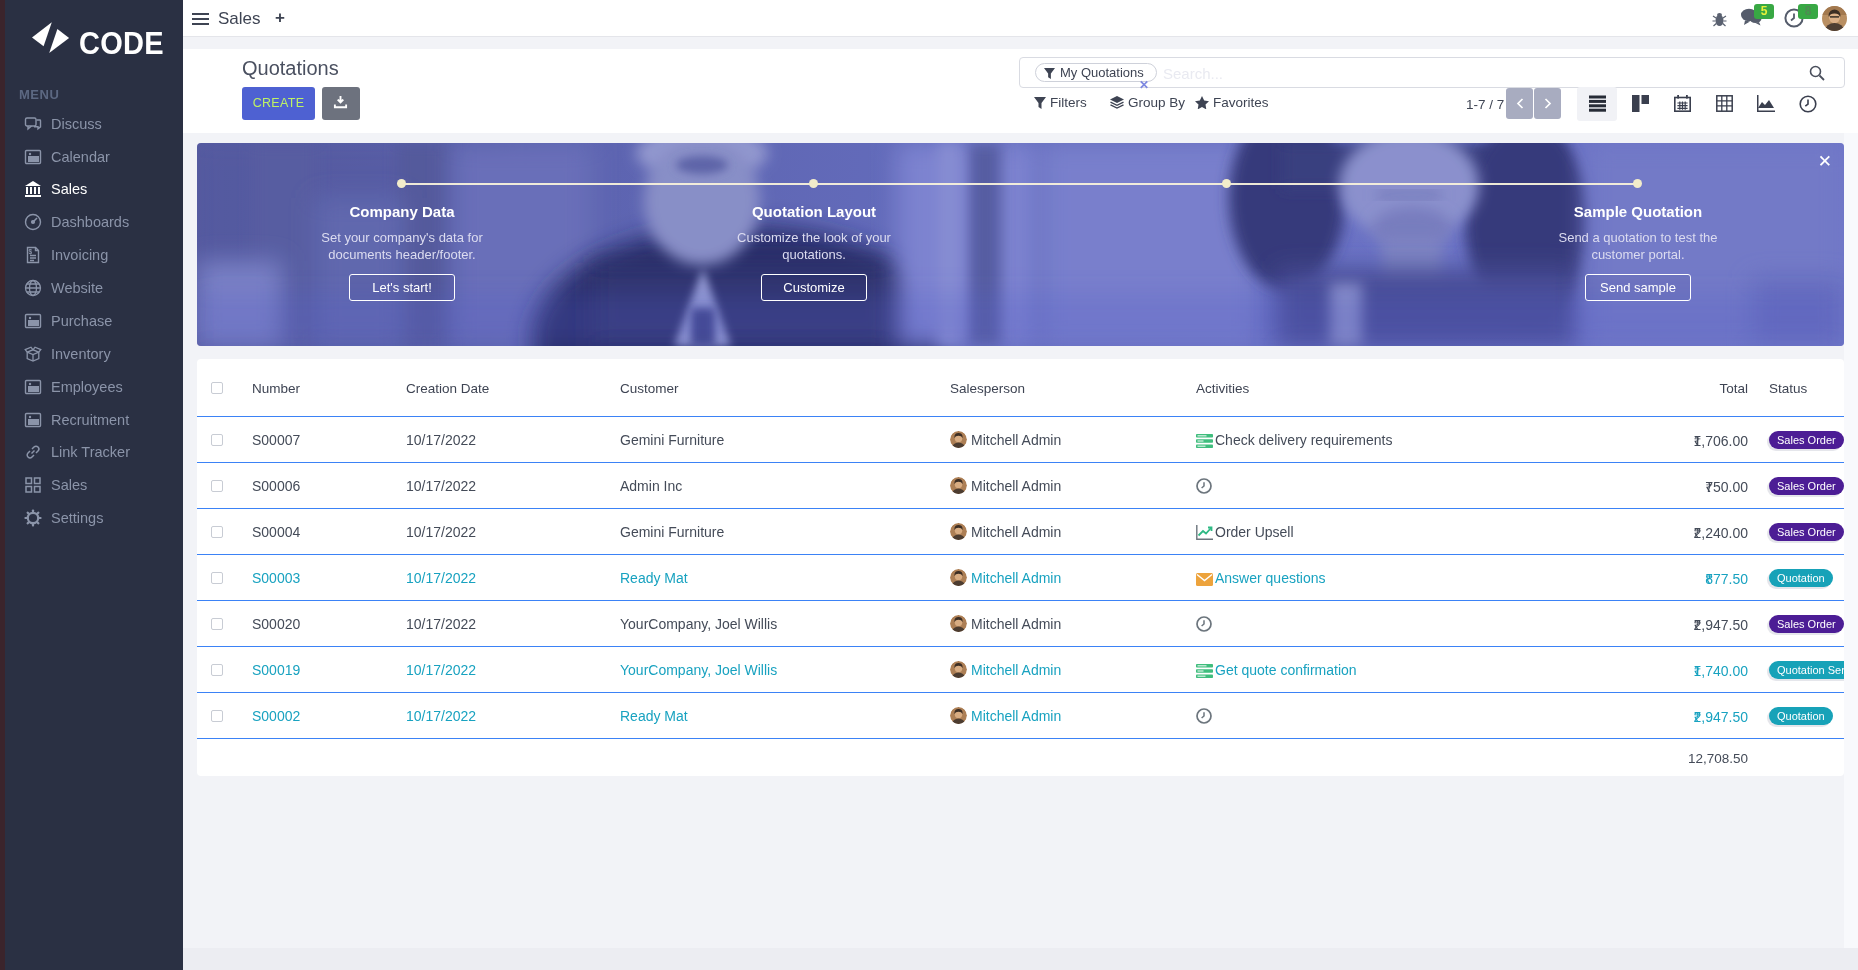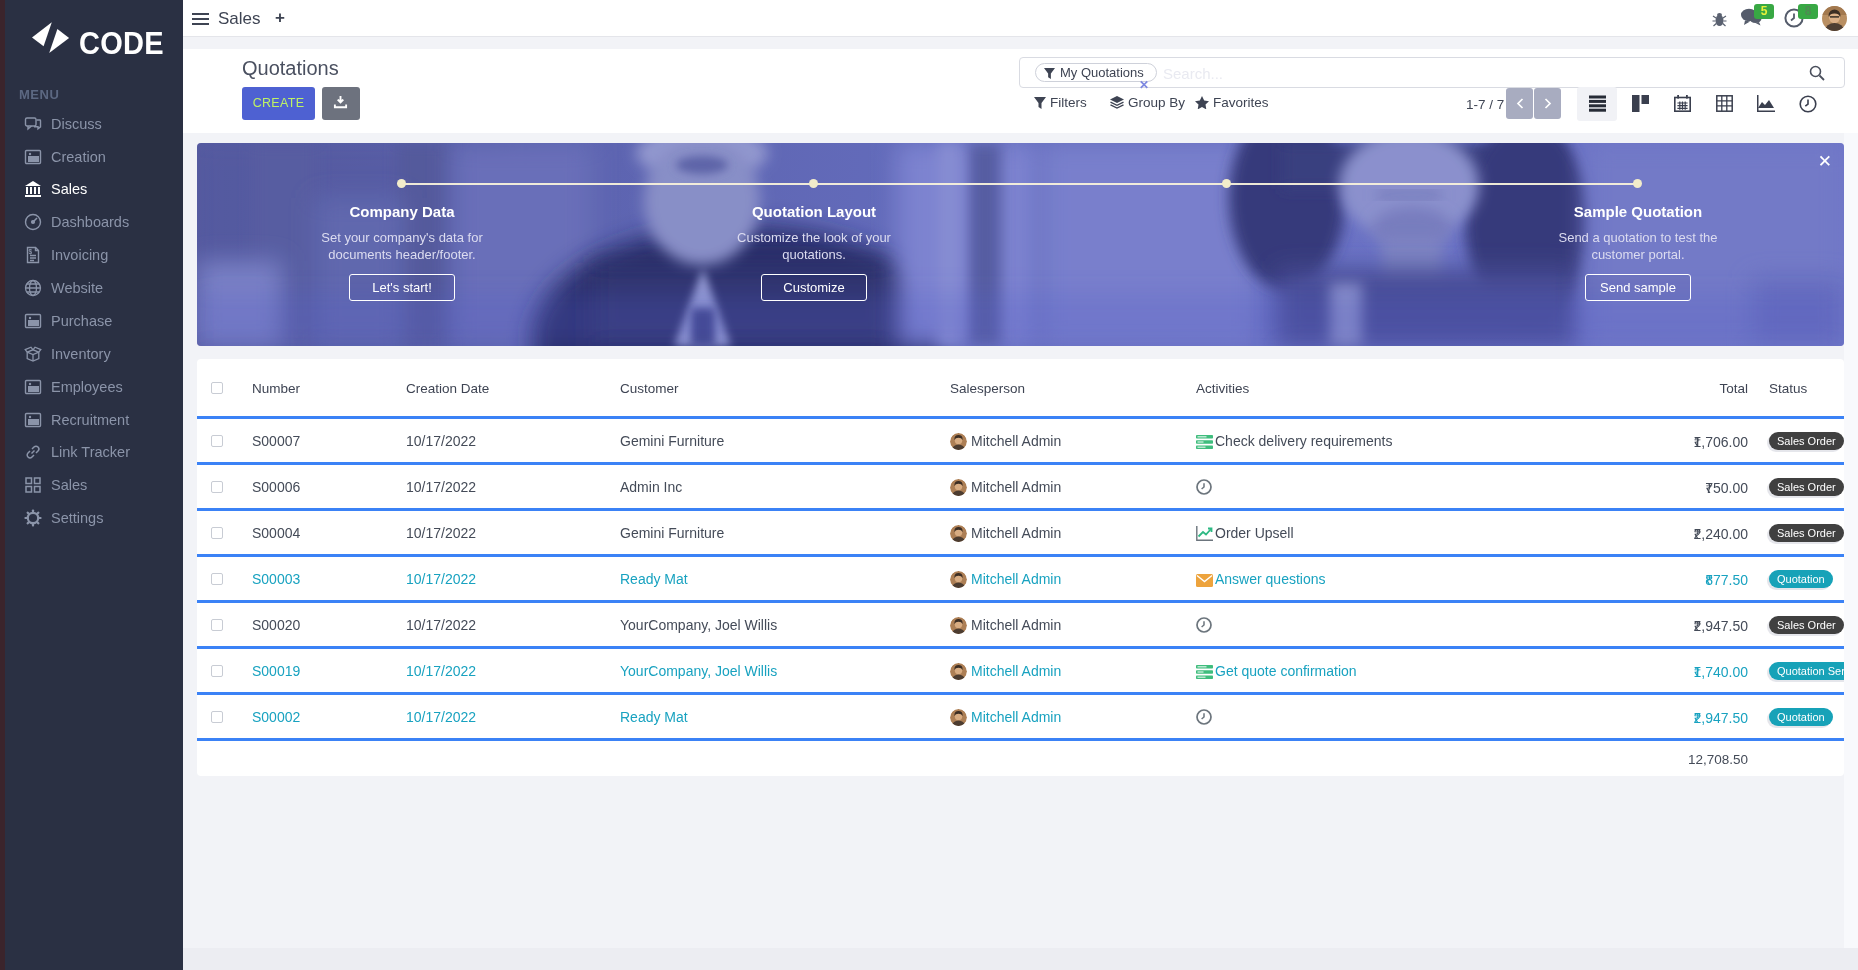--- a/index.html
+++ b/index.html
@@ -56,25 +56,25 @@
 .bstep .bd { font-size:13px; line-height:17px; color:#dcdcf0; }
 .bstep .bb { display:inline-block; margin-top:11px; padding:5px 14px; min-width:106px; border:1px solid #fff; border-radius:3px; font-size:13px; color:#fff; background:rgba(20,20,60,0.05); }
 
 
 #card { position:absolute; left:197px; top:359px; width:1647px; height:417px; background:#fff; border-radius:4px; }
 .trow { position:absolute; left:0; width:1647px; }
 .cell { position:absolute; top:50%; transform:translateY(-50%); font-size:14px; color:#444b58; white-space:nowrap; }
 .chk { position:absolute; left:14px; top:50%; transform:translateY(-50%); width:12px; height:12px; border:1px solid #c8ccd4; border-radius:2px; background:#fff; }
 .hdr { font-size:13.5px; color:#3e4453; }
 .badge { position:absolute; top:50%; transform:translateY(-50%); left:1572px; height:18px; border-radius:10px; color:#fff; font-size:11px; line-height:18px; padding:0 8px; white-space:nowrap; box-shadow:-2px 2px 0 rgba(208,210,218,0.55); }
-.bgreen { background:#404040; }
+.bgreen { background:#4c1d95; }
 .bteal { background:#17a2b8; }
 .avatar { position:absolute; left:753px; width:17px; height:17px; border-radius:50%; overflow:hidden; }
 .teal, .teal .cell { color:#18a2c0 !important; }
-.rb { border-top:3px solid #3b82f6; }
+.rb { border-top:1px solid #3b82f6; }
 .aic { vertical-align:-3px; margin-right:2px; }
 .cur { display:inline-block; width:0; font-style:normal; }
 #card { overflow:hidden; }
 #botstrip { position:absolute; left:183px; top:948px; width:1675px; height:22px; background:#ecedf2; }
 #bphoto { position:absolute; left:0; top:0; width:1647px; height:203px; }
 </style>
 </head>
 <body>
 <div id="app">
   <div id="strip"></div>
@@ -94,21 +94,21 @@
             <path d="M12.5 5h3.5a0.8 0.8 0 0 1 0.5 0.8v6l-2.5 2v-2h-4"></path>
           </svg></span>
         <span class="mtx">Discuss</span>
       </div>
     <div class="mitem" style="top:140px">
         <span class="mic"><svg width="18" height="18" viewBox="0 0 18 18">
             <rect x="1.5" y="2.5" width="15" height="13" rx="1" fill="none" stroke="#8b94a9" stroke-width="1.4"></rect>
             <rect x="4" y="8" width="11" height="6" fill="#8b94a9"></rect>
             <circle cx="6" cy="6" r="1.2" fill="#8b94a9"></circle>
           </svg></span>
-        <span class="mtx">Creation</span>
+        <span class="mtx">Calendar</span>
       </div>
     <div class="mitem active" style="top:172px">
         <span class="mic"><svg width="18" height="18" viewBox="0 0 18 18" fill="#fff">
             <path d="M9 1 17 6H1z"></path>
             <rect x="2" y="7" width="2" height="7"></rect>
             <rect x="6" y="7" width="2" height="7"></rect>
             <rect x="10" y="7" width="2" height="7"></rect>
             <rect x="14" y="7" width="2" height="7"></rect>
             <rect x="1" y="15" width="16" height="2"></rect>
           </svg></span>

